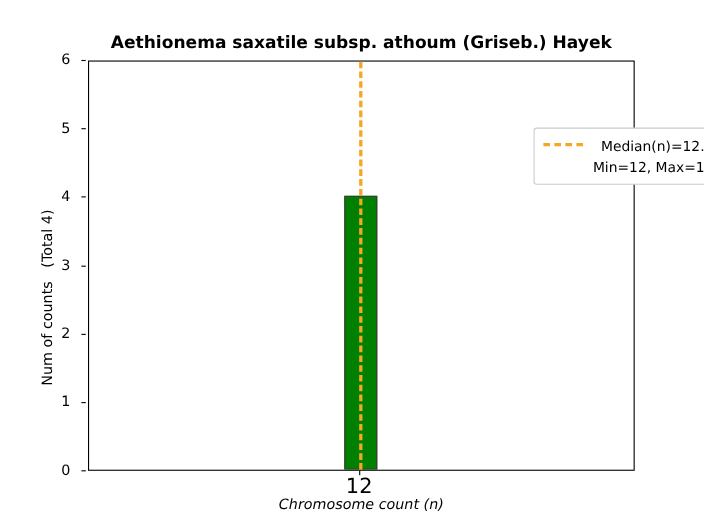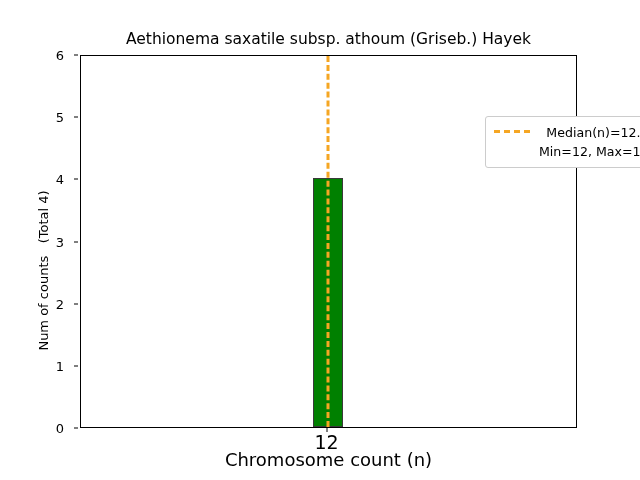--- a/index.html
+++ b/index.html
@@ -28,20 +28,21 @@
   #chart-title {
     position: absolute;
     left: 80px;
     top: 30px;
     width: 497px;
     text-align: center;
     font-size: 15.5px;
     line-height: 18px;
     color: #000000;
     white-space: nowrap;
+    font-weight: bold;
   }
 
   
   #plot-area {
     position: absolute;
     left: 80px;
     top: 55px;
     width: 497px;
     height: 373px;
     border: 1.1px solid #000000;
@@ -121,23 +122,24 @@
     border-left: 1.1px solid #000000;
     transform: translateX(-0.5px);
   }
 
   #x-axis-label {
     position: absolute;
     left: 80px;
     top: 452px;
     width: 497px;
     text-align: center;
-    font-size: 18px;
+    font-size: 13px;
     line-height: 15px;
     white-space: nowrap;
+    font-style: italic;
   }
 
   
   .bar {
     position: absolute;
     background: #008000;
     border: 1.4px solid #3a3a3a;
     box-sizing: border-box;
   }
 

